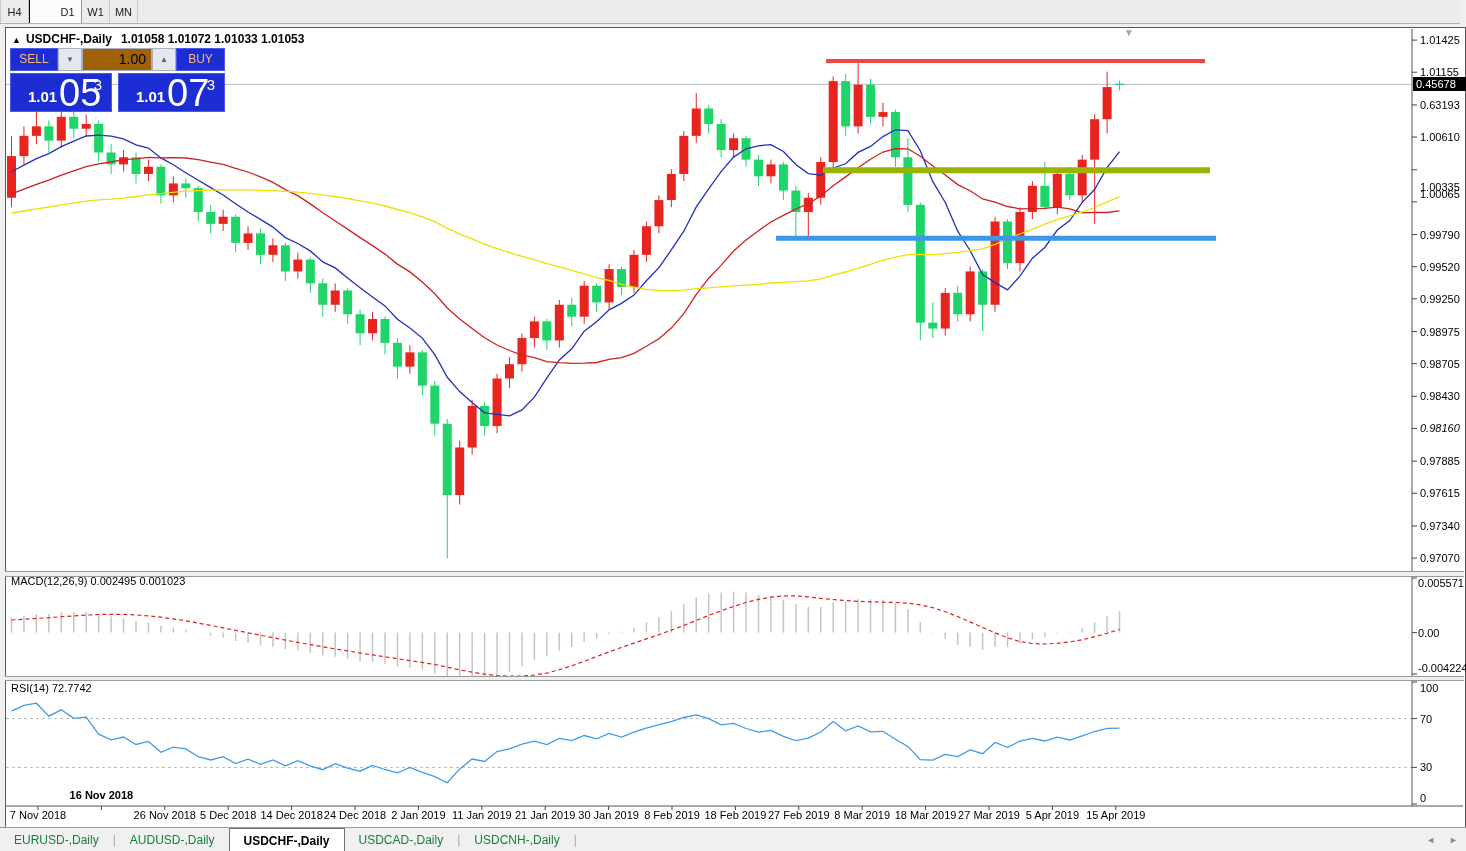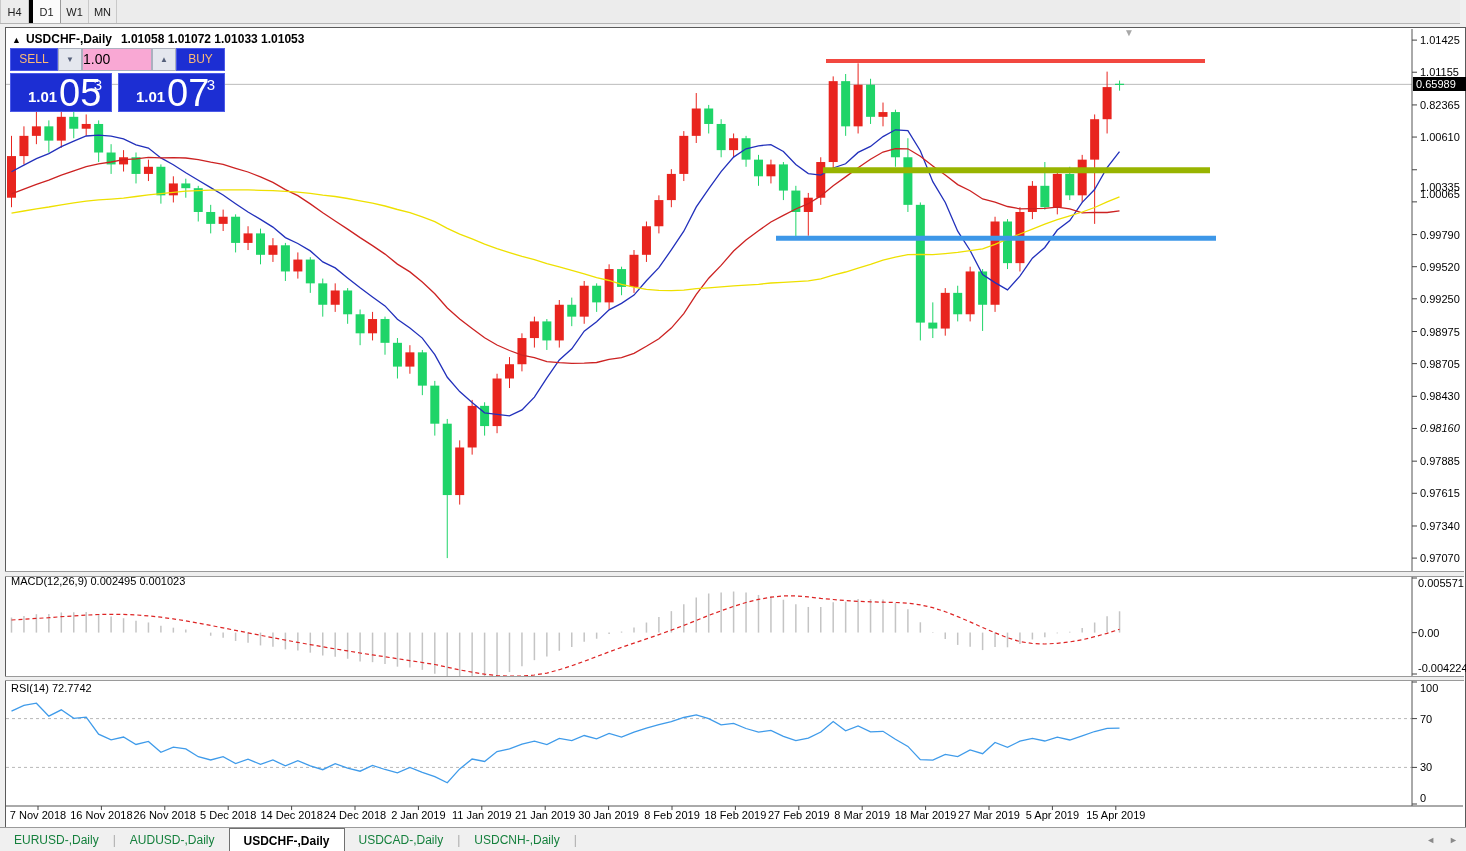--- a/index.html
+++ b/index.html
@@ -4,21 +4,21 @@
 <style>
   html,body{margin:0;padding:0;background:#f0f0f0;}
   #app{position:relative;width:1466px;height:851px;background:#f0f0f0;overflow:hidden;
        font-family:"Liberation Sans",sans-serif;-webkit-font-smoothing:none;}
   
   #toolbar{position:absolute;left:0;top:0;width:1460px;height:23px;background:#ececec;
            border-bottom:1px solid #b4b4b4;display:flex;align-items:stretch;}
   .tf-tab{width:27px;display:flex;align-items:center;justify-content:center;font-size:11px;color:#222;
           border-right:1px solid #c9c9c9;background:#ececec;cursor:default;}
   .tf-tab.first{border-left:1px solid #c9c9c9;}
-  .tf-tab.active{background:#fbfbfb;border-right:1px solid #9a9a9a;border-left:4px solid #000000;}
+  .tf-tab.active{background:#fbfbfb;border-right:1px solid #9a9a9a;border-left:1px solid #000000;padding-left:24px;}
   
   #chart-frame{position:absolute;left:5px;top:27px;width:1459px;height:799px;background:#fff;
                border:1px solid #5a5a5a;}
   .pane-bg{position:absolute;background:#ffffff;z-index:0;}
   .splitter{position:absolute;left:5px;width:1459px;background:#efefef;border-top:1px solid #9a9a9a;
             border-bottom:1px solid #9a9a9a;z-index:2;}
   #chart-svg{position:absolute;left:0;top:0;z-index:1;}
   .lbl{position:absolute;font-size:11px;color:#000;z-index:2;white-space:nowrap;}
   #symbol-title{position:absolute;left:12px;top:32px;z-index:2;font-size:12px;font-weight:bold;color:#000;}
   #symbol-title .tri{font-size:9px;margin-right:5px;}
@@ -31,22 +31,22 @@
   
   #trade-panel{position:absolute;left:10px;top:48px;z-index:4;}
   .tp-btn{position:absolute;background:#1c2ed3;border:1px solid #4c5ae8;color:#fdba74;text-align:center;
           font-size:12px;line-height:21px;height:23px;box-sizing:border-box;cursor:pointer;}
   #tp-sell{left:0;top:0;width:48px;}
   #tp-buy{left:166px;top:0;width:49px;}
   .tp-spin{position:absolute;top:0;width:24px;height:23px;background:#e4e7ee;border:1px solid #aab0bf;
            box-sizing:border-box;color:#55607a;font-size:8px;text-align:center;line-height:21px;cursor:pointer;}
   #tp-spin-dn{left:48px;}
   #tp-spin-up{left:142px;}
-  #tp-vol{position:absolute;left:72px;top:0;width:70px;height:23px;background:#f9a8d4;border:1px solid #aab0bf;
-          box-sizing:border-box;font-size:14px;line-height:21px;padding-right:5px;color:#000;}
+  #tp-vol{position:absolute;left:72px;top:0;width:70px;height:23px;background:#a16207;border:1px solid #aab0bf;
+          box-sizing:border-box;font-size:14px;line-height:21px;text-align:right;padding-right:5px;color:#000;}
   .tp-price{position:absolute;top:25px;height:39px;background:#1c2ed3;border:1px solid #4c5ae8;
             box-sizing:border-box;color:#fff;cursor:pointer;}
   #tp-bid{left:0;width:102px;}
   #tp-ask{left:108px;width:107px;}
   .tp-price .pfx{position:absolute;left:17px;bottom:6px;font-size:15px;font-weight:bold;}
   .tp-price .big{position:absolute;left:48px;bottom:-1px;font-size:38px;line-height:38px;font-weight:400;}
   .tp-price .sup{position:absolute;right:9px;top:2px;font-size:15px;}
   
   #tabbar{position:absolute;left:0;top:827px;width:1466px;height:24px;background:#f0f0f0;
           border-top:1px solid #9a9a9a;display:flex;align-items:stretch;z-index:5;}
@@ -422,25 +422,25 @@
       <line x1="1115.8" y1="806" x2="1115.8" y2="810" stroke="#444" stroke-width="1"></line>
     </svg>
 
   <div id="symbol-title">
     <span class="tri">▲</span><span>USDCHF-,Daily</span><span class="ohlc">1.01058 1.01072 1.01033 1.01053</span>
   </div>
 
   <div id="macd-label">MACD(12,26,9) 0.002495 0.001023</div>
   <div id="rsi-label">RSI(14) 72.7742</div>
   <div id="shift-marker">▼</div>
-  <div id="price-tag" style="top: 77.3568px;">0.65989</div>
+  <div id="price-tag" style="top: 77.3568px;">0.45678</div>
   <div id="axis-labels">
       <div class="lbl" style="left: 1420px; top: 34.1101px; text-align: center;">1.01425</div>
       <div class="lbl" style="left: 1420px; top: 66.2247px;">1.01155</div>
-      <div class="lbl" style="left: 1420px; top: 98.9339px;">0.82365</div>
+      <div class="lbl" style="left: 1420px; top: 98.9339px;">0.63193</div>
       <div class="lbl" style="left: 1420px; top: 131.048px;">1.00610</div>
       <div class="lbl" style="left: 1420px; top: 181px;">1.00335</div>
       <div class="lbl" style="left: 1420px; top: 188px;">1.00065</div>
       <div class="lbl" style="left: 1420px; top: 228.581px;">0.99790</div>
       <div class="lbl" style="left: 1420px; top: 260.696px;">0.99520</div>
       <div class="lbl" style="left: 1420px; top: 292.811px;">0.99250</div>
       <div class="lbl" style="left: 1420px; top: 325.52px;">0.98975</div>
       <div class="lbl" style="left: 1420px; top: 357.634px;">0.98705</div>
       <div class="lbl" style="left: 1420px; top: 390.344px;">0.98430</div>
       <div class="lbl" style="left: 1420px; top: 422.458px; font-style: italic;">0.98160</div>
@@ -449,21 +449,21 @@
       <div class="lbl" style="left: 1420px; top: 519.991px;">0.97340</div>
       <div class="lbl" style="left: 1420px; top: 552.106px;">0.97070</div>
       <div class="lbl" style="left: 1418px; top: 577px;">0.005571</div>
       <div class="lbl" style="left: 1418px; top: 626.601px;">0.00</div>
       <div class="lbl" style="left: 1418px; top: 662px;">-0.004224</div>
       <div class="lbl" style="left: 1420px; top: 682px;">100</div>
       <div class="lbl" style="left: 1420px; top: 712.6px;">70</div>
       <div class="lbl" style="left: 1420px; top: 761.4px;">30</div>
       <div class="lbl" style="left: 1420px; top: 792px;">0</div>
       <div class="lbl" style="left: 38px; top: 809px; transform: translateX(-50%);">7 Nov 2018</div>
-      <div class="lbl" style="left: 101.4px; top: 809px; transform: translateX(-50%);">16 Nov 2018</div>
+      <div class="lbl" style="left: 101.4px; top: 789px; transform: translateX(-50%); font-weight: bold;">16 Nov 2018</div>
       <div class="lbl" style="left: 164.8px; top: 809px; transform: translateX(-50%);">26 Nov 2018</div>
       <div class="lbl" style="left: 228.2px; top: 809px; transform: translateX(-50%);">5 Dec 2018</div>
       <div class="lbl" style="left: 291.6px; top: 809px; transform: translateX(-50%);">14 Dec 2018</div>
       <div class="lbl" style="left: 355px; top: 809px; transform: translateX(-50%);">24 Dec 2018</div>
       <div class="lbl" style="left: 418.4px; top: 809px; transform: translateX(-50%);">2 Jan 2019</div>
       <div class="lbl" style="left: 481.8px; top: 809px; transform: translateX(-50%);">11 Jan 2019</div>
       <div class="lbl" style="left: 545.2px; top: 809px; transform: translateX(-50%);">21 Jan 2019</div>
       <div class="lbl" style="left: 608.6px; top: 809px; transform: translateX(-50%);">30 Jan 2019</div>
       <div class="lbl" style="left: 672px; top: 809px; transform: translateX(-50%);">8 Feb 2019</div>
       <div class="lbl" style="left: 735.4px; top: 809px; transform: translateX(-50%);">18 Feb 2019</div>

